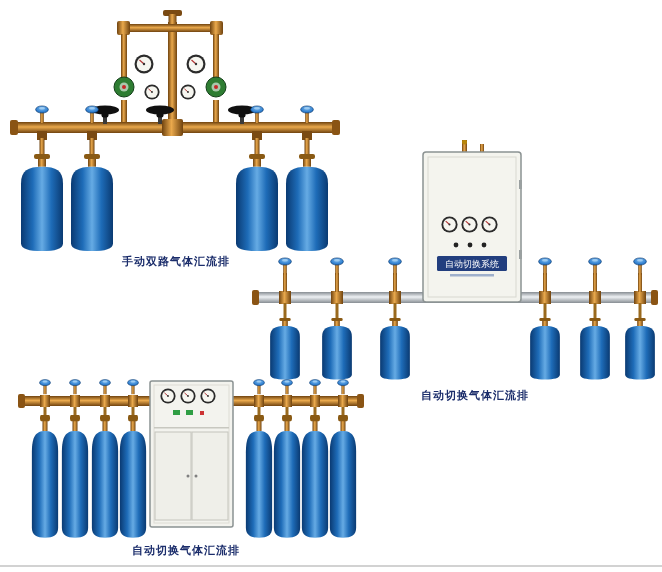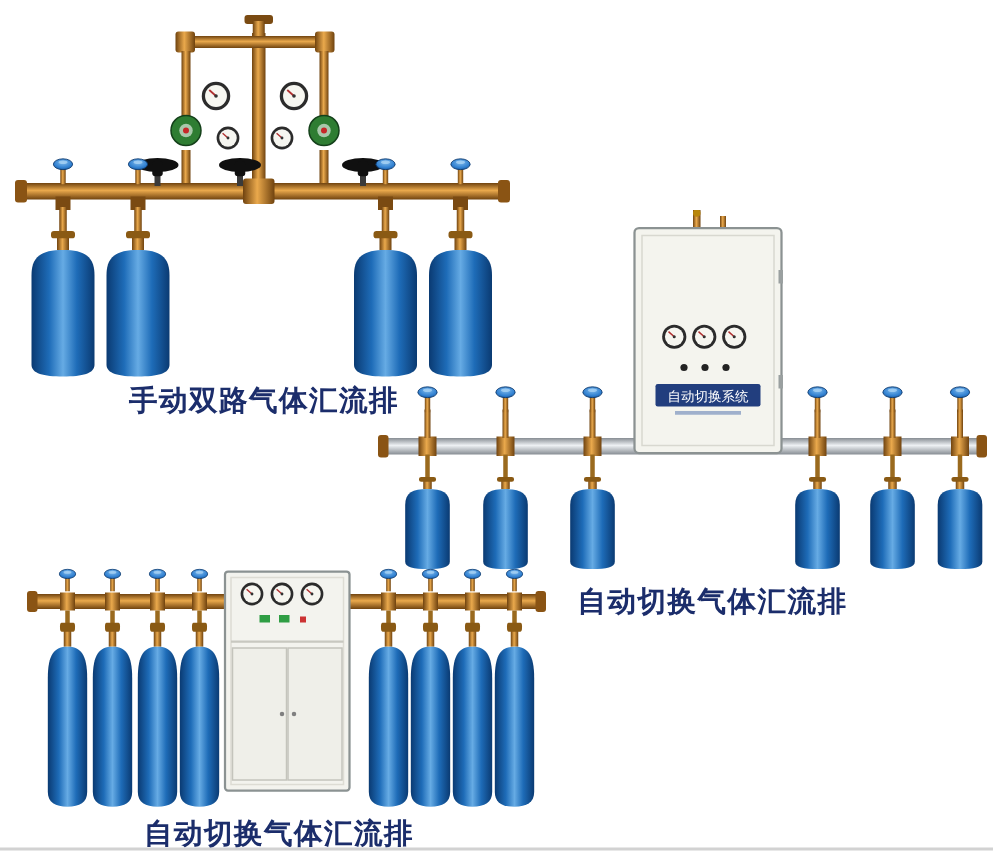--- a/index.html
+++ b/index.html
@@ -10,21 +10,21 @@
     overflow:hidden;
     font-family:"Liberation Sans",sans-serif;
   }
   .figsvg{position:absolute;display:block;}
   #fig-manual{left:8px;top:8px;}
   #fig-auto-wall{left:250px;top:140px;}
   #fig-auto-cabinet{left:16px;top:377px;}
   .caption{
     position:absolute;
     text-align:center;
-    font-size:19px;
+    font-size:11px;
     font-weight:bold;
     color:#1b2d6b;
     letter-spacing:1px;
     white-space:nowrap;
   }
   #cap-1{left:10px;top:254px;width:332px;}
   #cap-2{left:344px;top:388px;width:262px;}
   #cap-3{left:18px;top:543px;width:336px;}
   .bottom-rule{
     position:absolute;left:0;top:565px;width:662px;height:2px;

